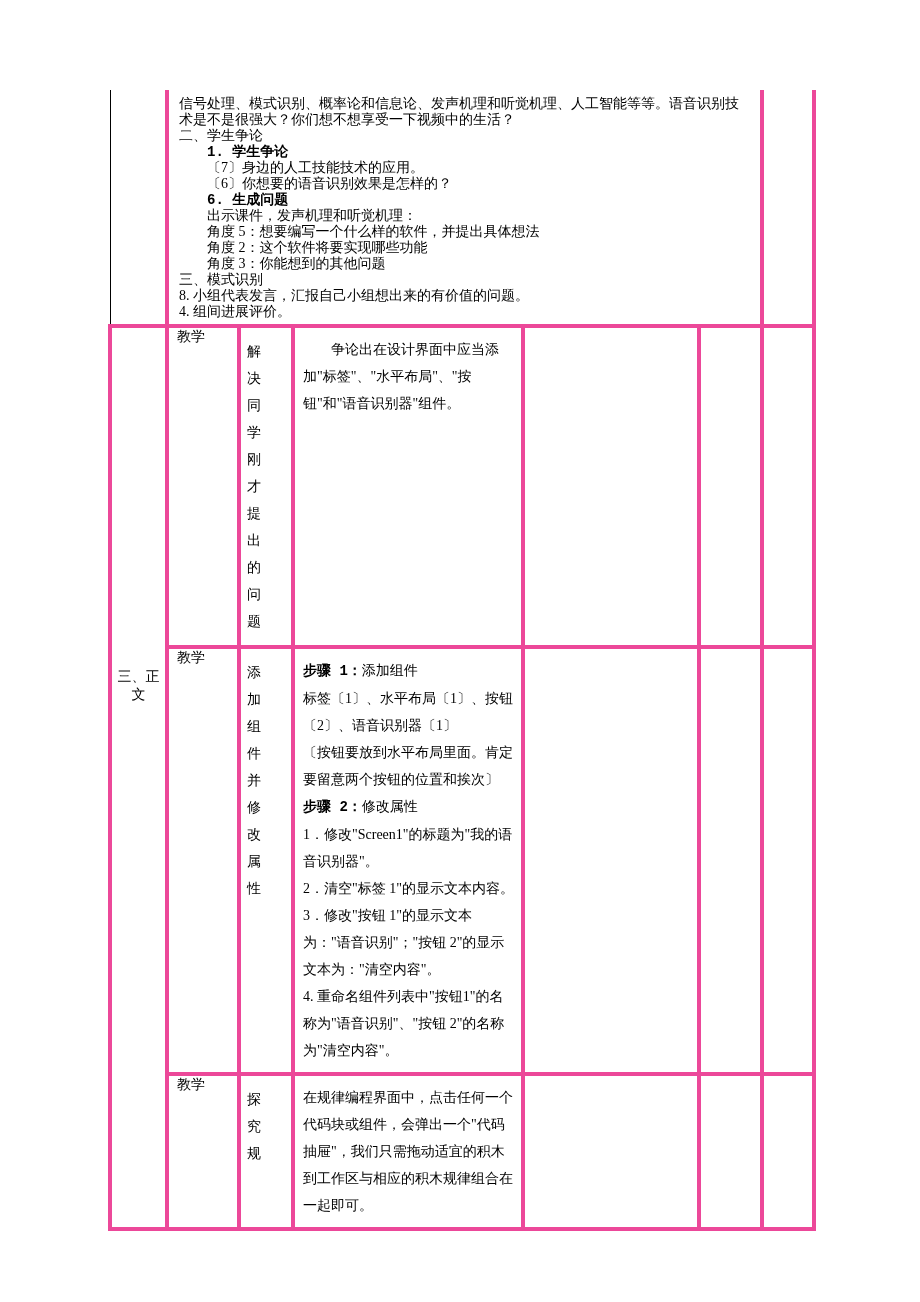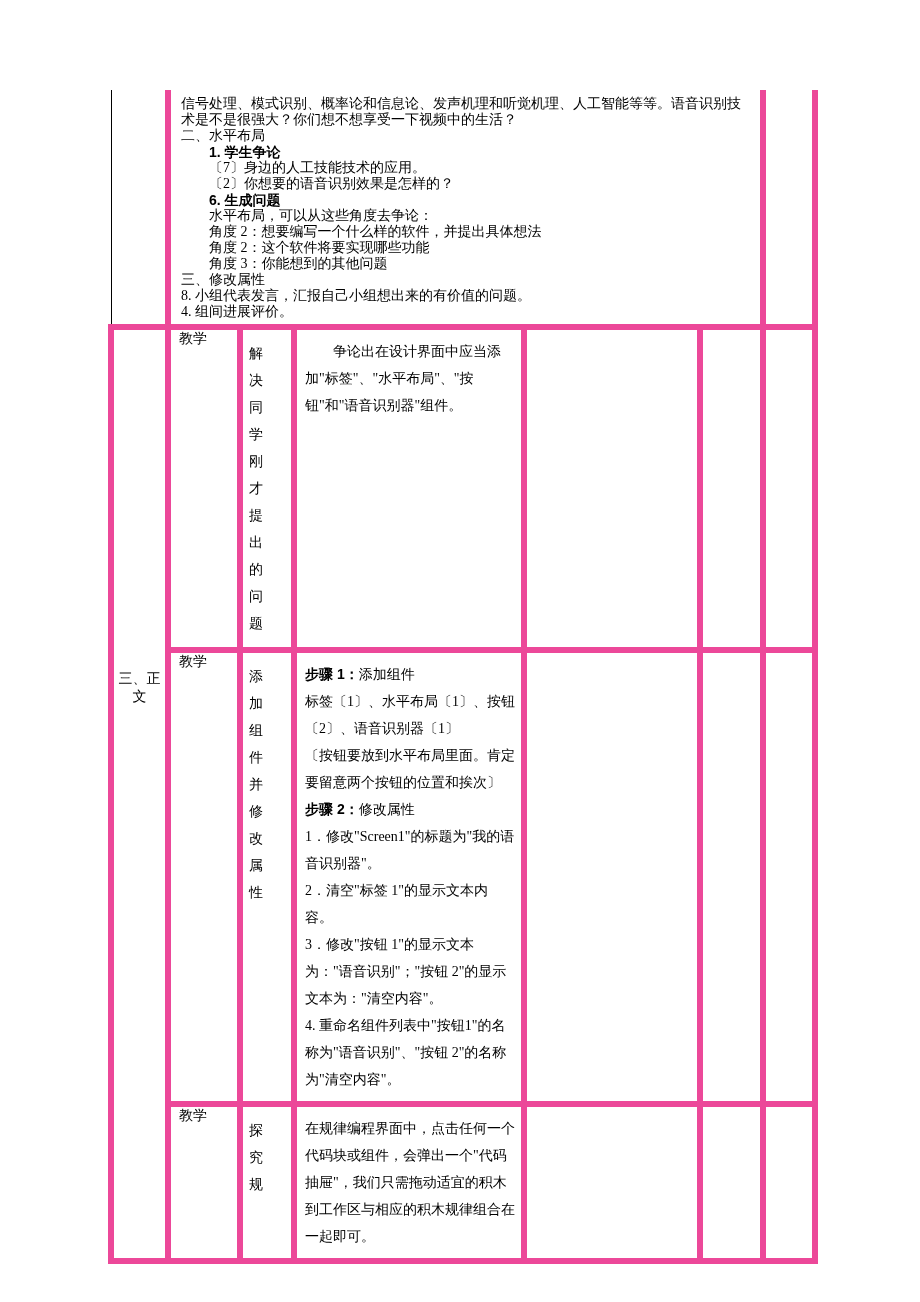--- a/index.html
+++ b/index.html
@@ -11,39 +11,39 @@
       font-size: 14px;
       color: #000;
       padding: 90px 108px 0 108px;
     }
     table {
       border-collapse: collapse;
       width: 100%;
       table-layout: fixed;
     }
     td {
-      border: 6px solid #ec4899;
+      border: 4px solid #ec4899;
       vertical-align: top;
       padding: 0;
     }
     .intro-row td:first-child {
       border-top: none;
       border-left: 1px solid #000;
       border-right: 1px solid #000;
       border-bottom: 1px solid #000;
     }
     .intro-row td {
       border-top: none;
     }
     .intro-cell {
       padding: 6px 10px 4px 10px;
       line-height: 16px;
     }
     .indent1 { padding-left: 28px; }
-    .bold { font-weight: bold; font-family: Liberation Sans, sans-serif; }
+    .bold { font-weight: bold; font-family: Liberation Mono, monospace; }
     .col1 { width: 57px; }
     .col2 { width: 72px; }
     .col3 { width: 54px; }
     .col4 { width: 230px; }
     .col5 { width: 176px; }
     .col6 { width: 63px; }
     .col7 { width: 52px; }
     .col1-txt {
       text-align: center;
       padding-top: 340px;
@@ -84,30 +84,30 @@
     <col class="col5">
     <col class="col6">
     <col class="col7">
   </colgroup>
 
   <tbody>
       <tr class="intro-row">
     <td></td>
     <td colspan="5" class="intro-cell">
       <div>信号处理、模式识别、概率论和信息论、发声机理和听觉机理、人工智能等等。语音识别技术是不是很强大？你们想不想享受一下视频中的生活？</div>
-      <div>二、水平布局</div>
+      <div>二、学生争论</div>
       <div class="indent1 bold">1. 学生争论</div>
       <div class="indent1">〔7〕身边的人工技能技术的应用。</div>
-      <div class="indent1">〔2〕你想要的语音识别效果是怎样的？</div>
+      <div class="indent1">〔6〕你想要的语音识别效果是怎样的？</div>
       <div class="indent1 bold">6. 生成问题</div>
-      <div class="indent1">水平布局，可以从这些角度去争论：</div>
-      <div class="indent1">角度 2：想要编写一个什么样的软件，并提出具体想法</div>
+      <div class="indent1">出示课件，发声机理和听觉机理：</div>
+      <div class="indent1">角度 5：想要编写一个什么样的软件，并提出具体想法</div>
       <div class="indent1">角度 2：这个软件将要实现哪些功能</div>
       <div class="indent1">角度 3：你能想到的其他问题</div>
-      <div>三、修改属性</div>
+      <div>三、模式识别</div>
       <div>8. 小组代表发言，汇报自己小组想出来的有价值的问题。</div>
       <div>4. 组间进展评价。</div>
     </td>
     <td></td>
   </tr>
 
   <tr class="row-h1">
     <td rowspan="3">
       <div class="col1-txt">三、正文</div>
     </td>

